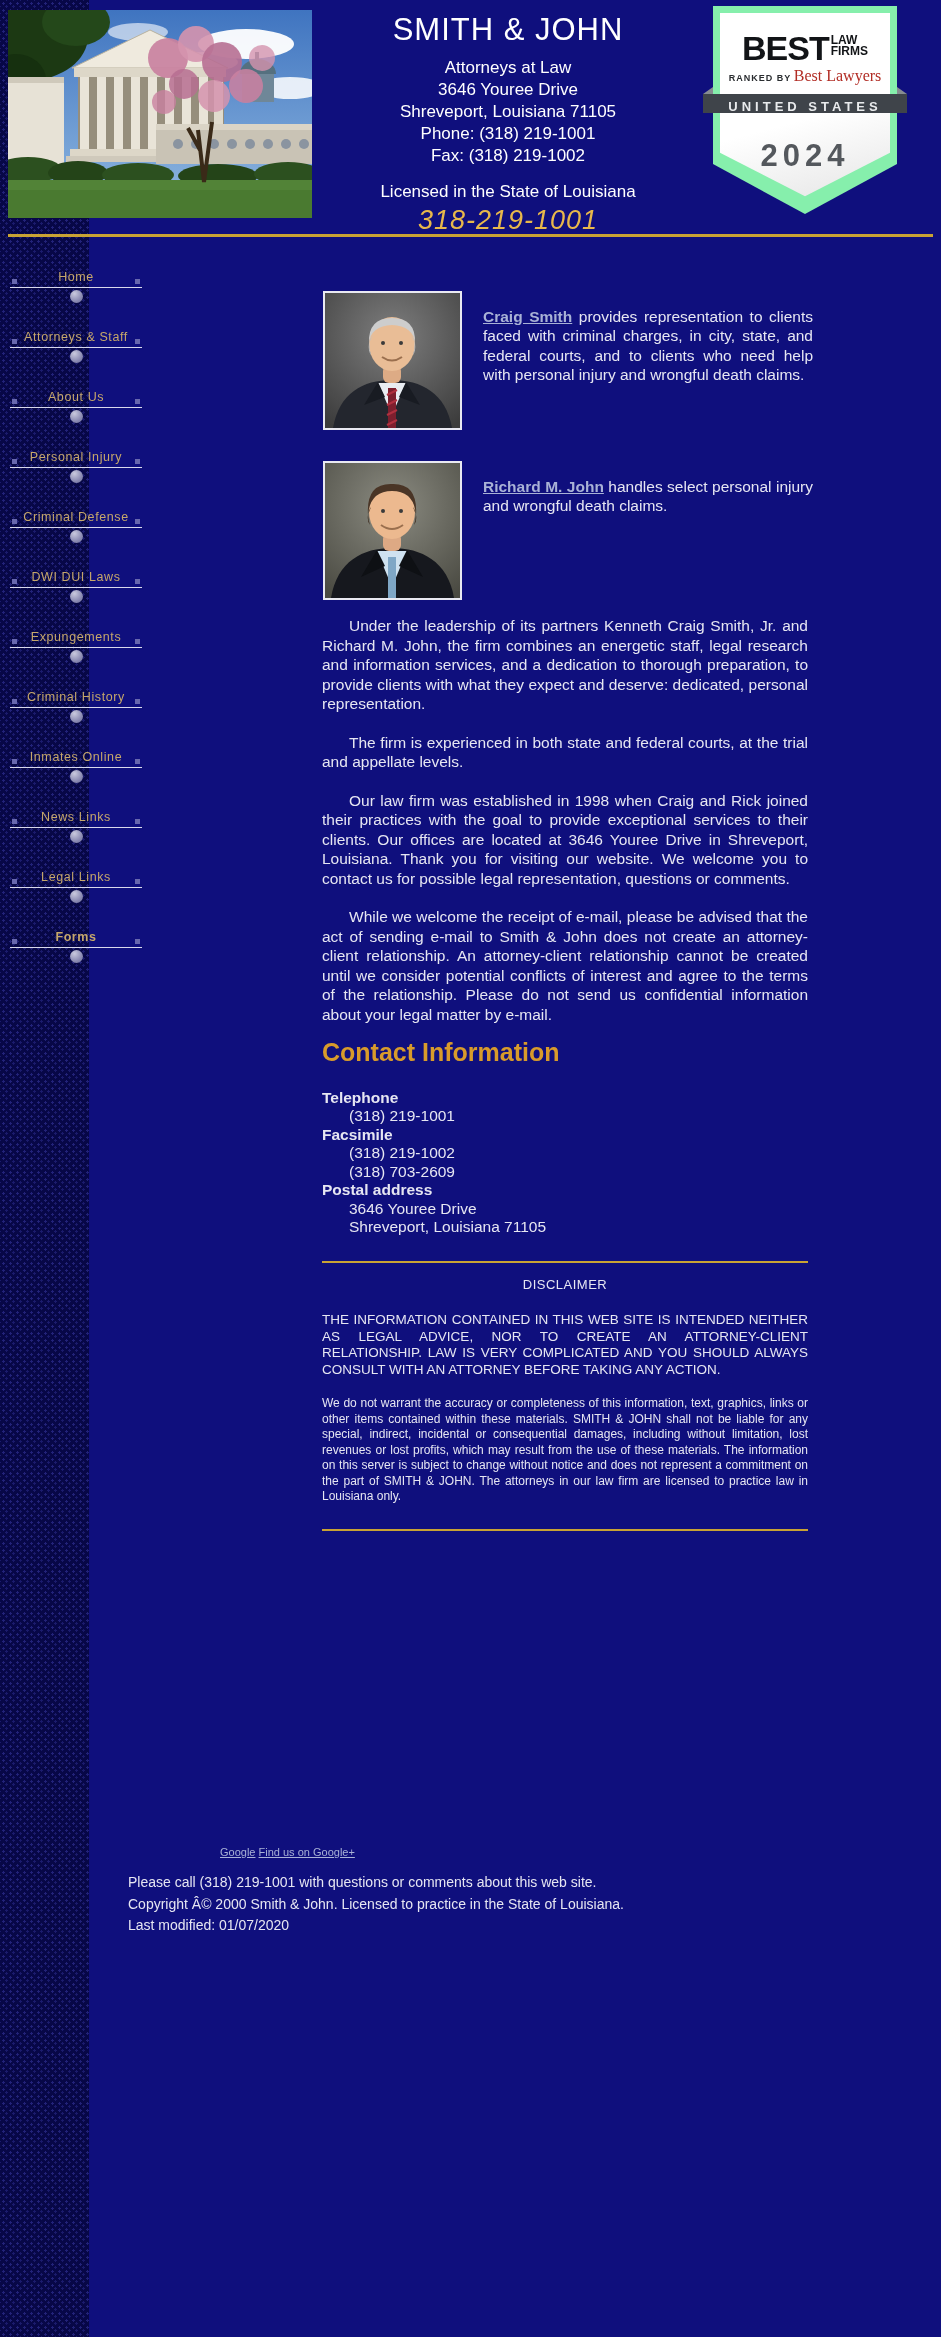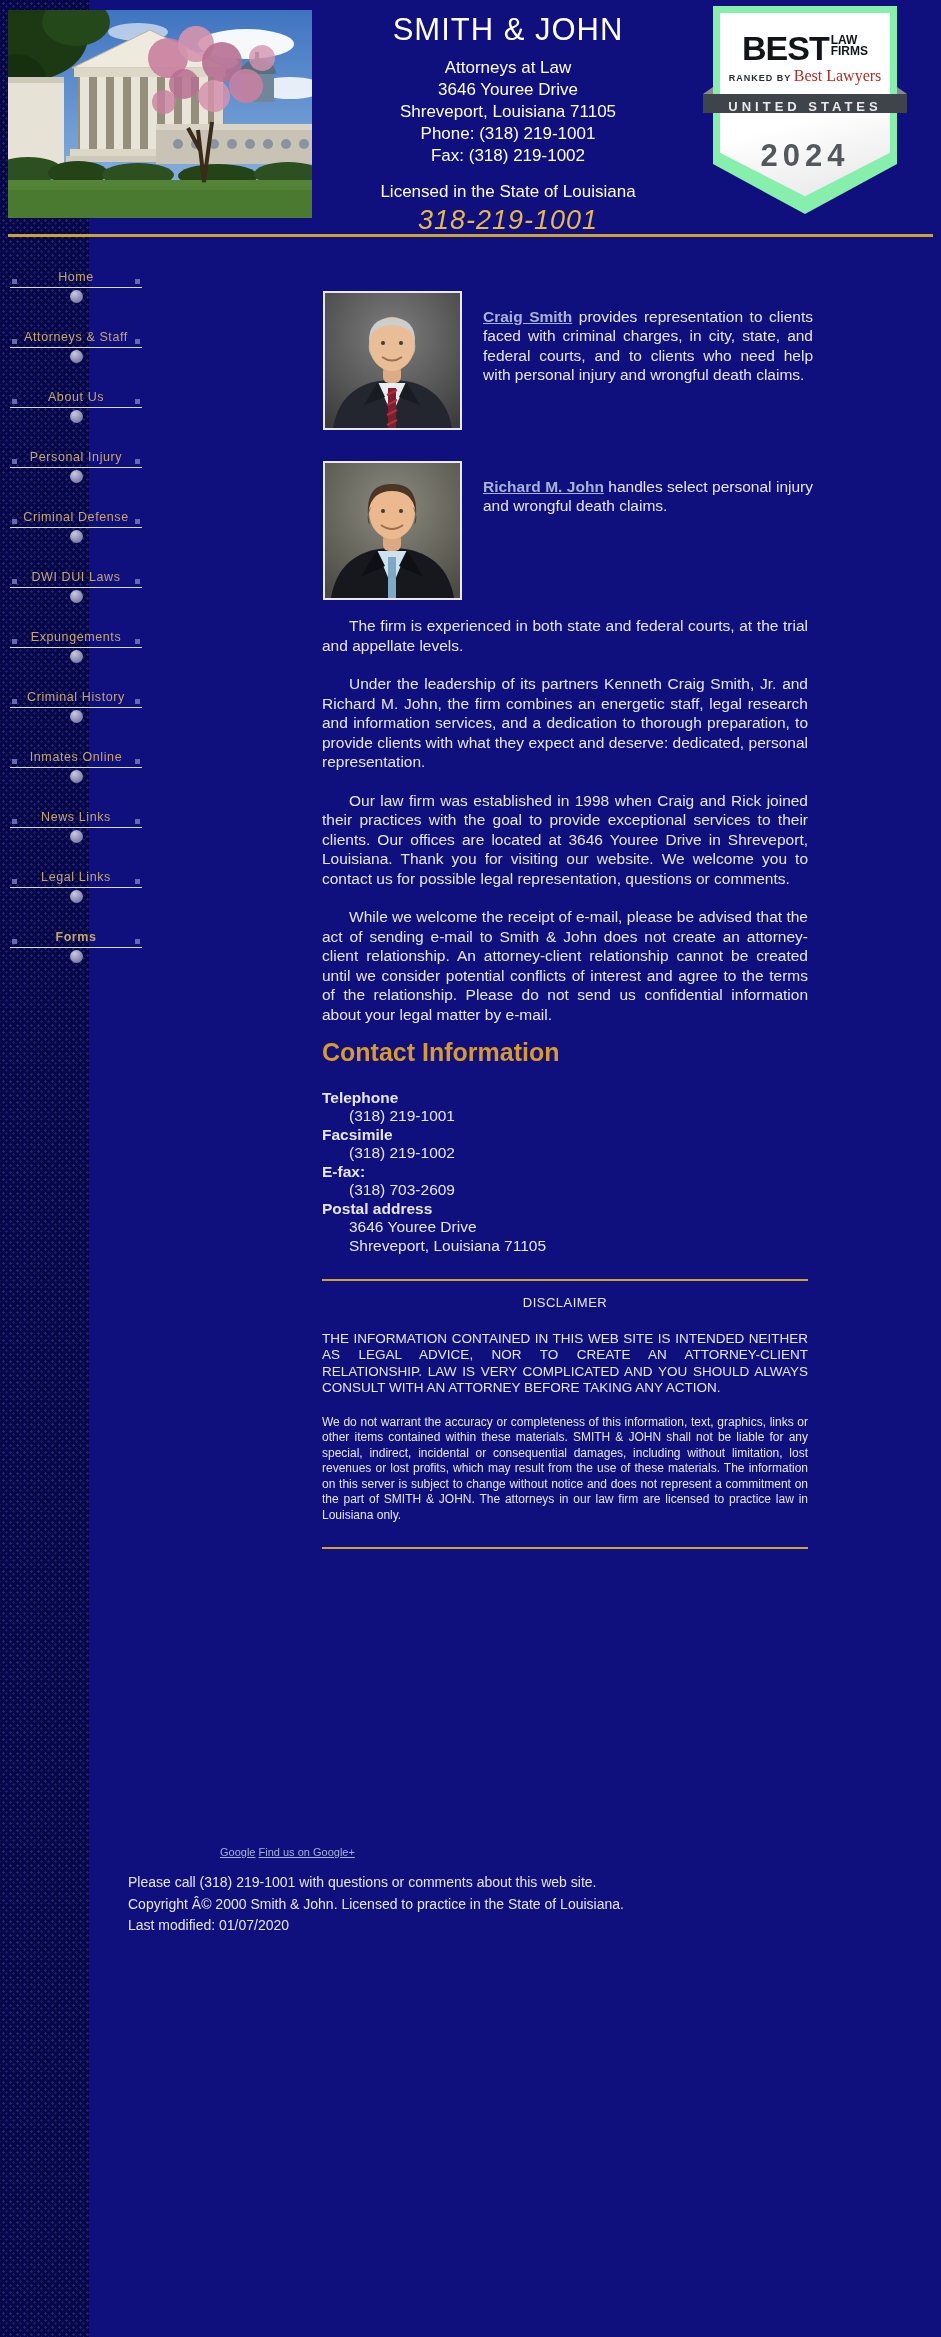--- a/index.html
+++ b/index.html
@@ -314,32 +314,31 @@
       <path d="M91,52 q1,6 -2,10 q4,-12 -1,-18 Z" fill="#3d2b1e"></path>
       <circle cx="58" cy="48" r="2" fill="#3a3a3a"></circle>
         <circle cx="76" cy="48" r="2" fill="#3a3a3a"></circle>
       <path d="M56,62 Q67,70 78,62" stroke="#9a6f4e" stroke-width="2" fill="none"></path>
     </svg>
   </div>
   <p class="att-par" style="top:461px;"><a>Richard M. John</a><span> handles select personal injury and wrongful death claims.</span></p>
 
   <div class="content">
     <div>
+        <p class="body-para">Under the leadership of its partners Kenneth Craig Smith, Jr. and Richard M. John, the firm combines an energetic staff, legal research and information services, and a dedication to thorough preparation, to provide clients with what they expect and deserve: dedicated, personal representation.</p>
         <p class="body-para">The firm is experienced in both state and federal courts, at the trial and appellate levels.</p>
-        <p class="body-para">Under the leadership of its partners Kenneth Craig Smith, Jr. and Richard M. John, the firm combines an energetic staff, legal research and information services, and a dedication to thorough preparation, to provide clients with what they expect and deserve: dedicated, personal representation.</p>
         <p class="body-para">Our law firm was established in 1998 when Craig and Rick joined their practices with the goal to provide exceptional services to their clients. Our offices are located at 3646 Youree Drive in Shreveport, Louisiana. Thank you for visiting our website. We welcome you to contact us for possible legal representation, questions or comments.</p>
         <p class="body-para">While we welcome the receipt of e-mail, please be advised that the act of sending e-mail to Smith &amp; John does not create an attorney-client relationship. An attorney-client relationship cannot be created until we consider potential conflicts of interest and agree to the terms of the relationship. Please do not send us confidential information about your legal matter by e-mail.</p>
       </div>
     <h1 class="contact-h1">Contact Information</h1>
     <div class="contact-list">
         <div class="c-label">Telephone</div>
         <div class="c-val">(318) 219-1001</div>
         <div class="c-label">Facsimile</div>
         <div class="c-val">(318) 219-1002</div>
-        <div class="c-label">E-fax:</div>
         <div class="c-val">(318) 703-2609</div>
         <div class="c-label">Postal address</div>
         <div class="c-val">3646 Youree Drive</div>
         <div class="c-val">Shreveport, Louisiana  71105</div>
       </div>
     <hr class="rule-gold">
     <div class="disc-title">DISCLAIMER</div>
     <p class="disc-caps">THE INFORMATION CONTAINED IN THIS WEB SITE IS INTENDED NEITHER AS LEGAL ADVICE, NOR TO CREATE AN ATTORNEY-CLIENT RELATIONSHIP. LAW IS VERY COMPLICATED AND YOU SHOULD ALWAYS CONSULT WITH AN ATTORNEY BEFORE TAKING ANY ACTION.</p>
     <p class="disc-body">We do not warrant the accuracy or completeness of this information, text, graphics, links or other items contained within these materials. SMITH &amp; JOHN shall not be liable for any special, indirect, incidental or consequential damages, including without limitation, lost revenues or lost profits, which may result from the use of these materials. The information on this server is subject to change without notice and does not represent a commitment on the part of SMITH &amp; JOHN. The attorneys in our law firm are licensed to practice law in Louisiana only.</p>
     <hr class="rule-gold">

